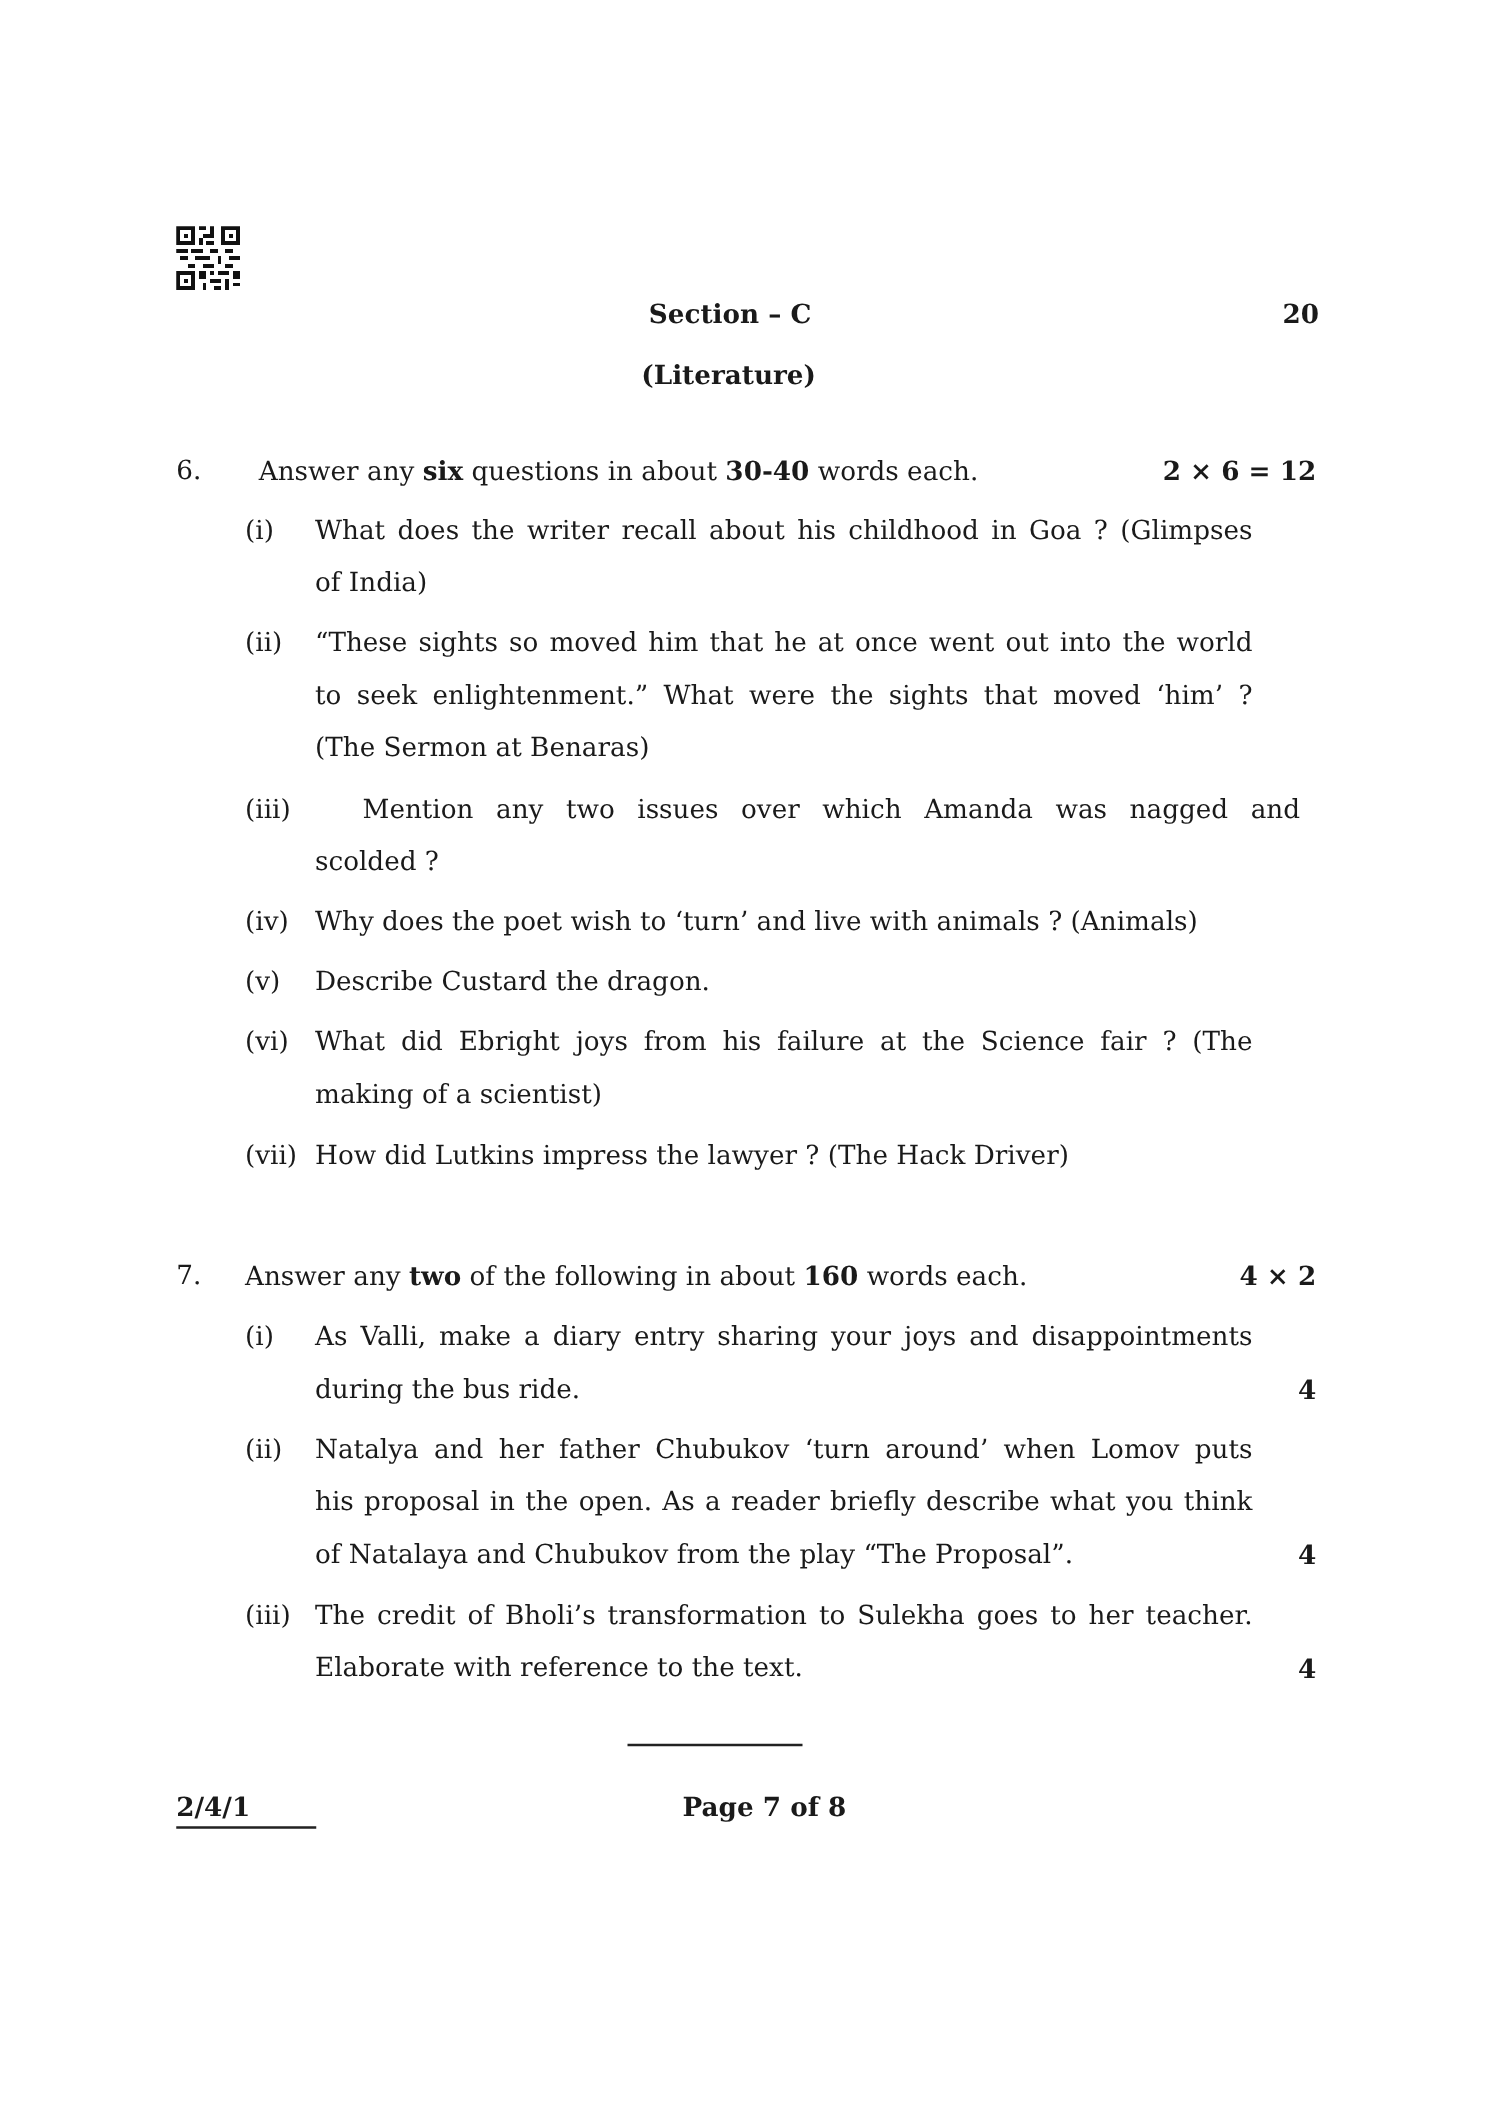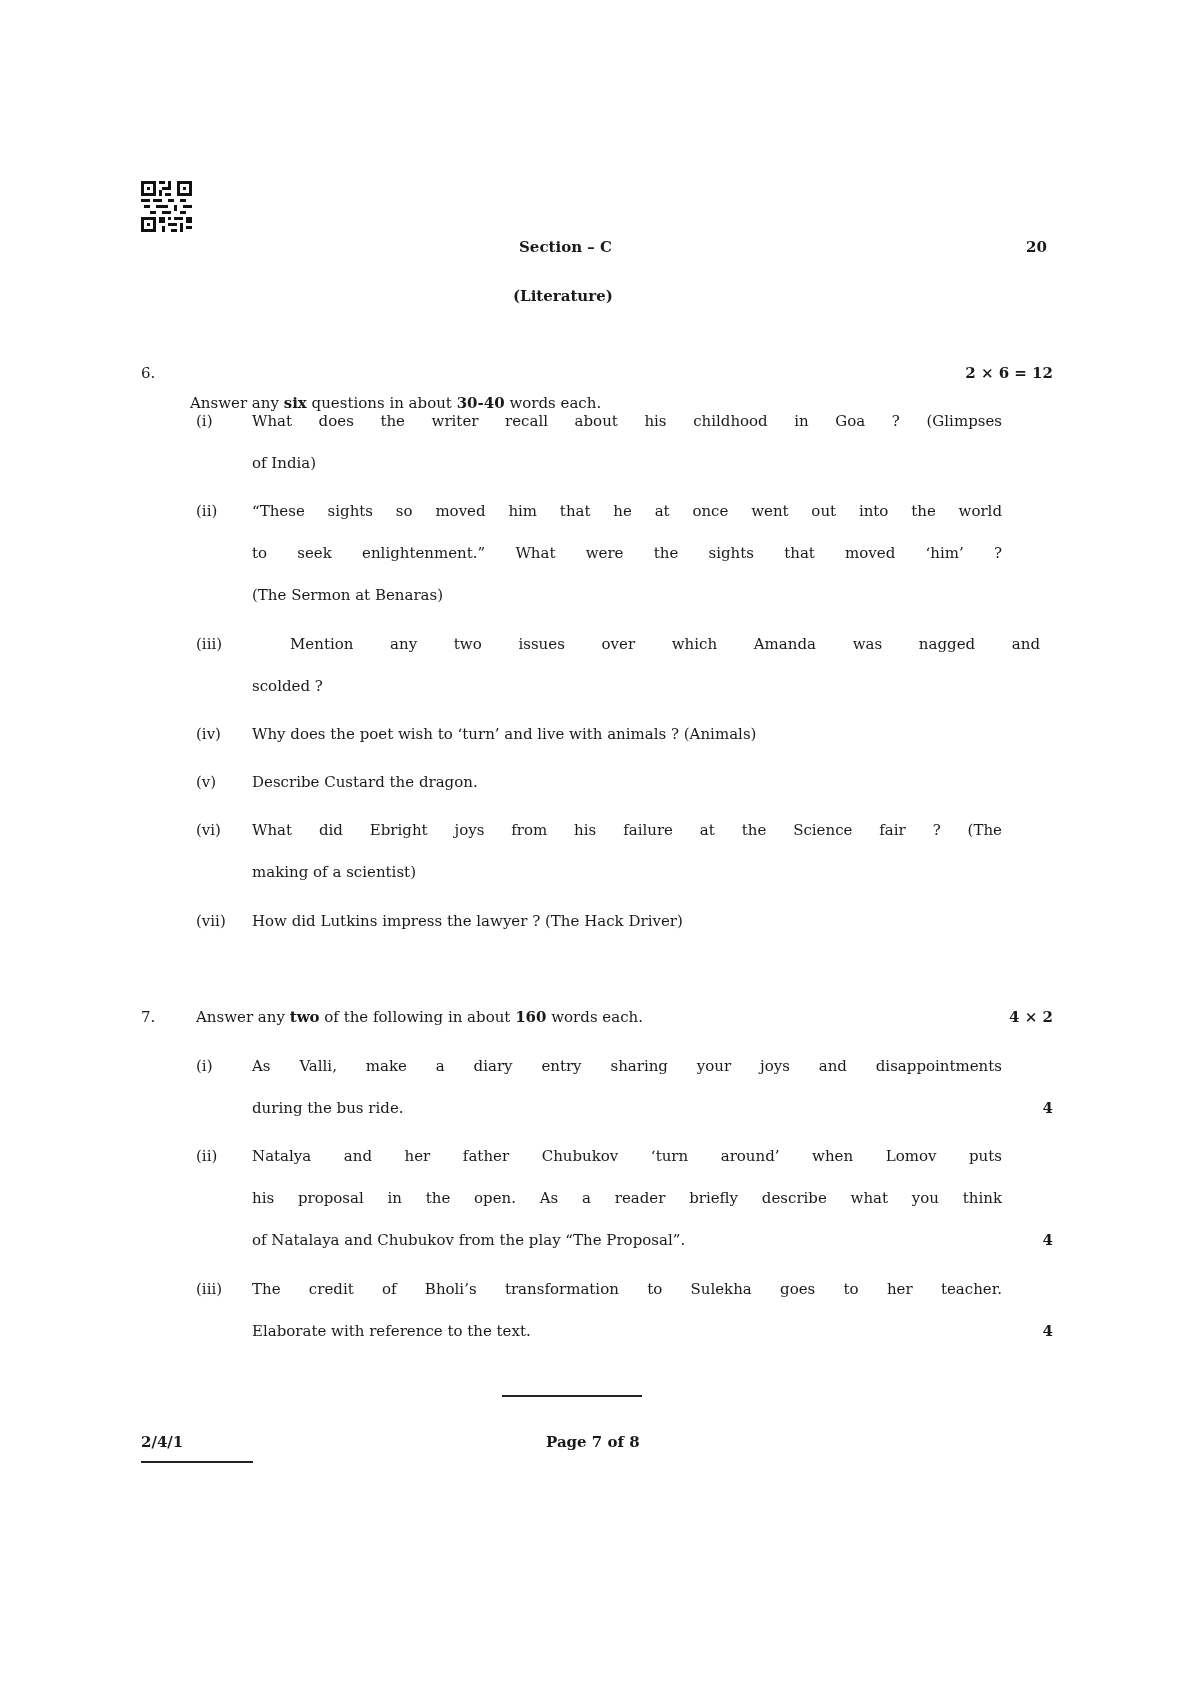--- a/index.html
+++ b/index.html
@@ -1,19 +1,19 @@
 <!DOCTYPE html>
 <html><head>
 <meta charset="utf-8">
 <style>
   html, body { margin:0; padding:0; background:#fff; }
   body { width:1190px; height:1683px; position:relative; overflow:hidden;
          font-family:"DejaVu Serif","Liberation Serif",serif; color:#1a1a1a; }
   .abs { position:absolute; }
-  .t { font-size:15px; line-height:1; white-space:nowrap; }
+  .t { font-size:21px; line-height:1; white-space:nowrap; }
   .b { font-weight:bold; }
   .qr { left:141px; top:181px; width:51px; height:51px; }
   .line-just { text-align:justify; text-align-last:justify; }
   .footer-rule { height:2px; background:#222; }
 </style>
 </head>
 <body>
 
 <div class="abs qr">
   <svg width="51" height="51" viewBox="0 0 17 17" shape-rendering="crispEdges">
@@ -55,21 +55,21 @@
         <rect x="15" y="15" width="2" height="1"></rect>
     </g>
   </svg>
 </div>
 
 <div class="abs t b" style="left:519px; top:240px;">Section – C</div>
 <div class="abs t b" style="left:1026px; top:240px;">20</div>
 <div class="abs t b" style="left:513px; top:289px;">(Literature)</div>
 
 <div class="abs t" style="left:141px; top:366px;">6.</div>
-<div class="abs t" style="left:190px; top:366px;margin-top:30px;"><span>Answer any </span><span class="b">six</span><span> questions in about </span><span class="b">30-40</span><span> words each.</span></div>
+<div class="abs t" style="left:207px; top:366px;"><span>Answer any </span><span class="b">six</span><span> questions in about </span><span class="b">30-40</span><span> words each.</span></div>
 <div class="abs t b" style="right:137px; top:366px;">2 × 6 = 12</div>
 
 <div class="abs t" style="left:196px; top:414px;">(i)</div>
 <div class="abs t line-just" style="left:252px; top:414px; width:750px;">What does the writer recall about his childhood in Goa ? (Glimpses</div>
 <div class="abs t" style="left:252px; top:456px;">of India)</div>
 
 <div class="abs t" style="left:196px; top:504px;">(ii)</div>
 <div class="abs t line-just" style="left:252px; top:504px; width:750px;">“These sights so moved him that he at once went out into the world</div>
 <div class="abs t line-just" style="left:252px; top:546px; width:750px;">to seek enlightenment.” What were the sights that moved ‘him’ ?</div>
 <div class="abs t" style="left:252px; top:588px;">(The Sermon at Benaras)</div>

